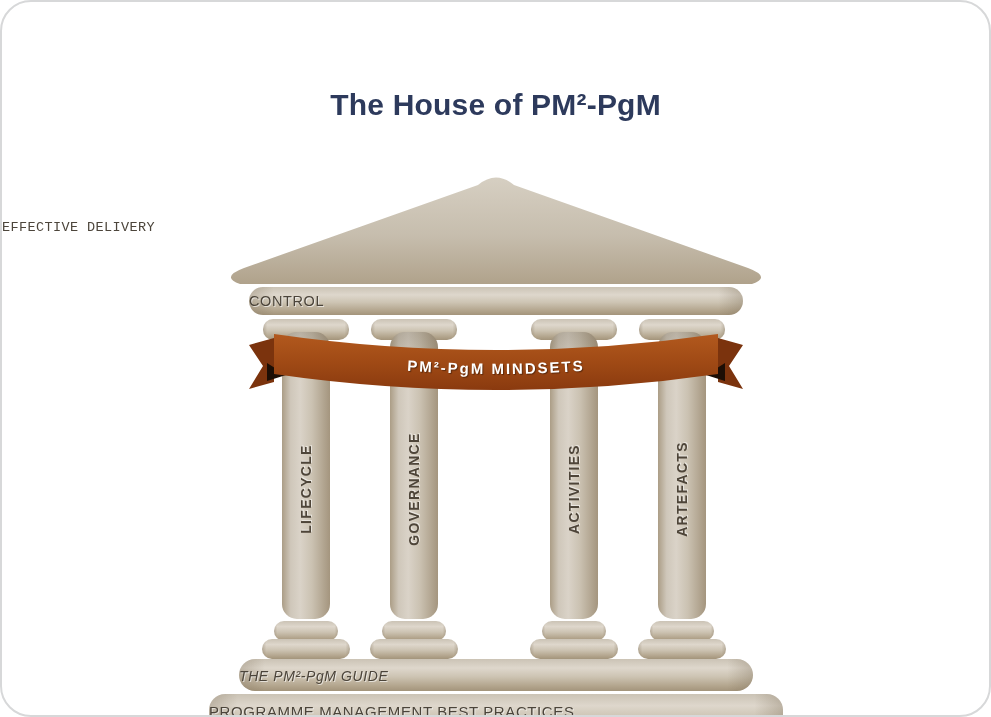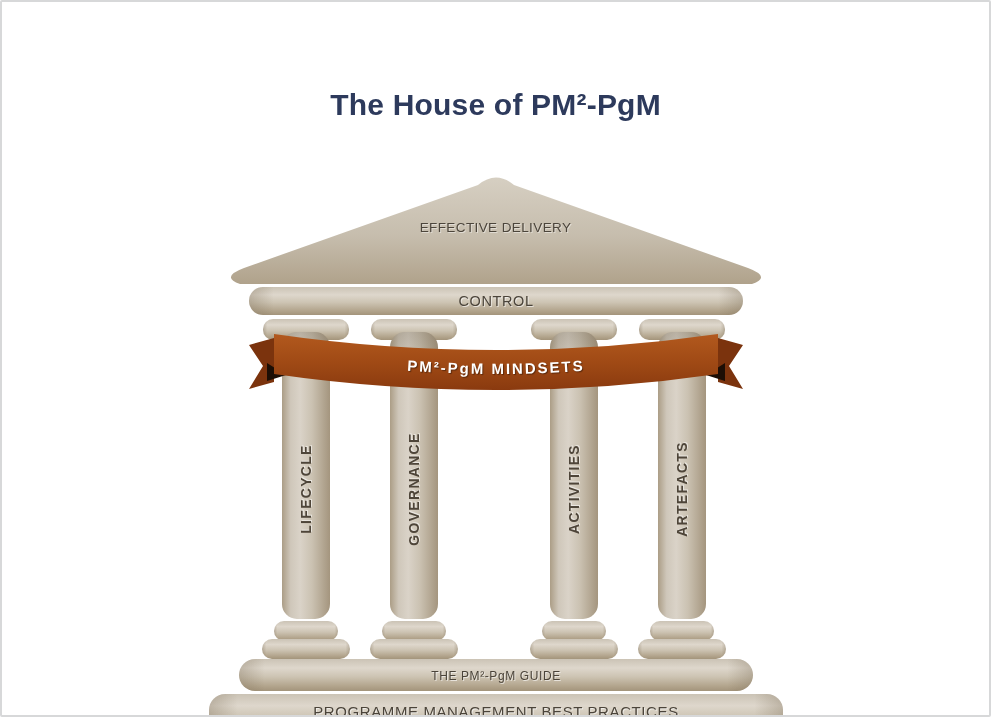--- a/index.html
+++ b/index.html
@@ -1,59 +1,59 @@
 <!DOCTYPE html>
 <html><head>
 <meta charset="utf-8">
 <style>
   html,body{margin:0;padding:0;background:#ffffff;}
   body{font-family:"Liberation Sans","DejaVu Sans",sans-serif;}
   .card{
     position:relative;width:991px;height:717px;box-sizing:border-box;
-    background:#ffffff;border:2px solid #d7d8d9;border-radius:2px;overflow:hidden;
+    background:#ffffff;border:2px solid #d7d8d9;border-radius:31px;overflow:hidden;
   }
   .title{
     position:absolute;top:86px;left:0;width:100%;text-align:center;
     font-size:30px;font-weight:bold;color:#2d3a5c;letter-spacing:.2px;
   }
   .stone{
     position:absolute;
     background:
       linear-gradient(90deg, rgba(120,105,82,.32) 0%, rgba(120,105,82,0) 5%, rgba(120,105,82,0) 95%, rgba(120,105,82,.32) 100%),
       linear-gradient(180deg, #cbc3b5 0%, #ded7cc 28%, #cdc4b3 55%, #b2a48c 85%, #a3947b 100%);
   }
   .stone-text{
     color:#4b443a;text-shadow:1px 1px 0 rgba(255,255,255,.6);
-    letter-spacing:.6px;font-size:14.5px;text-align:center;
+    letter-spacing:.6px;font-size:14.5px;text-align:left;
   }
   .control-bar{left:247px;top:285px;width:494px;height:28px;border-radius:14px;line-height:28px;}
   .capital{top:317px;width:86px;height:21px;border-radius:10px;}
   .cap-1{left:261px}.cap-2{left:369px}.cap-3{left:529px}.cap-4{left:637px}
   .shaft{
     position:absolute;top:330px;width:48px;height:287px;border-radius:15px;
     background:
       linear-gradient(180deg, rgba(100,88,68,.28), rgba(100,88,68,0) 14%),
       linear-gradient(90deg, #ab9d86 0%, #cfc7ba 18%, #dad3c8 38%, #cbc2b2 62%, #a4957e 100%);
   }
   .sh-1{left:280px}.sh-2{left:388px}.sh-3{left:548px}.sh-4{left:656px}
   .pillar-label{
     position:absolute;left:50%;top:157px;transform:translate(-50%,-50%) rotate(-90deg);
     white-space:nowrap;font-size:14px;font-weight:bold;letter-spacing:1.3px;
     color:#4e4539;text-shadow:1px 1px 0 rgba(255,255,255,.55);
   }
   .ring-u{top:619px;width:64px;height:20px;border-radius:10px;}
   .ru-1{left:272px}.ru-2{left:380px}.ru-3{left:540px}.ru-4{left:648px}
   .ring-l{top:637px;width:88px;height:20px;border-radius:10px;}
   .rl-1{left:260px}.rl-2{left:368px}.rl-3{left:528px}.rl-4{left:636px}
-  .guide-bar{left:237px;top:657px;width:514px;height:32px;border-radius:16px;line-height:34px;font-size:12px;}
+  .guide-bar{left:237px;top:657px;width:514px;height:32px;border-radius:16px;line-height:34px;font-size:14px;font-style:italic;}
   .practices-bar{left:207px;top:692px;width:574px;height:42px;border-radius:16px;padding-top:9px;box-sizing:border-box;font-size:15px;}
   .pediment-text{
-    position:absolute;top:216px;left:0;width:100%;text-align:center;
+    position:absolute;top:216px;left:0;width:100%;
     font-size:13.5px;line-height:20px;color:#4c453b;letter-spacing:.4px;
-    text-shadow:1px 1px 0 rgba(255,255,255,.45);z-index:3;
+    text-shadow:1px 1px 0 rgba(255,255,255,.45);z-index:3;font-family:Liberation Mono, monospace;
   }
   .house-svg{position:absolute;left:0;top:0;width:991px;height:717px;z-index:2;pointer-events:none;}
 </style>
 </head>
 <body>
 
 <div class="card">
 
   <div class="title">The House of PM²-PgM</div>
 

